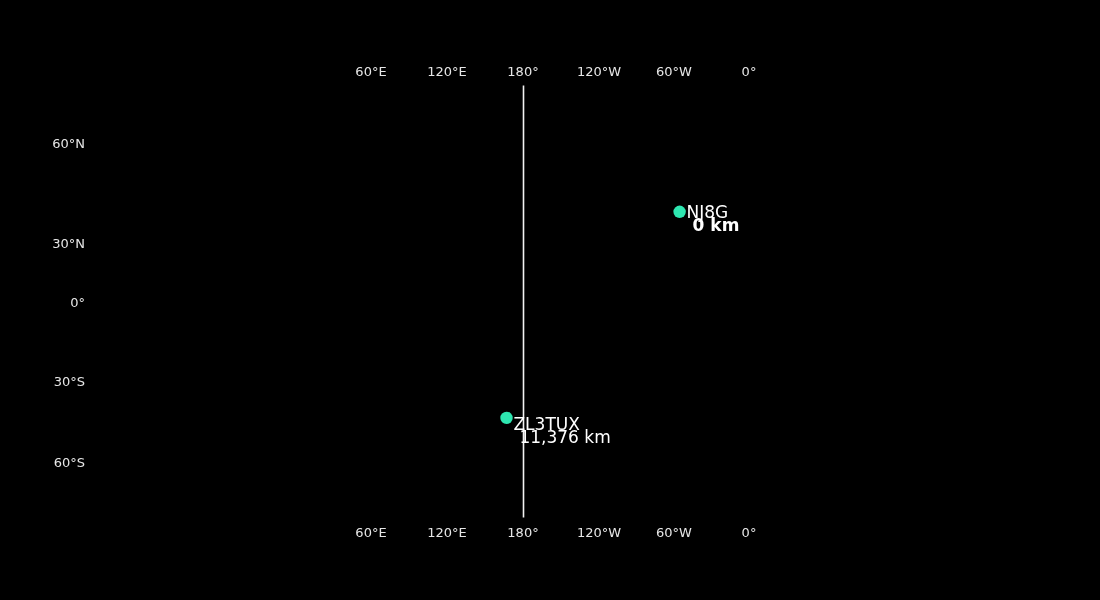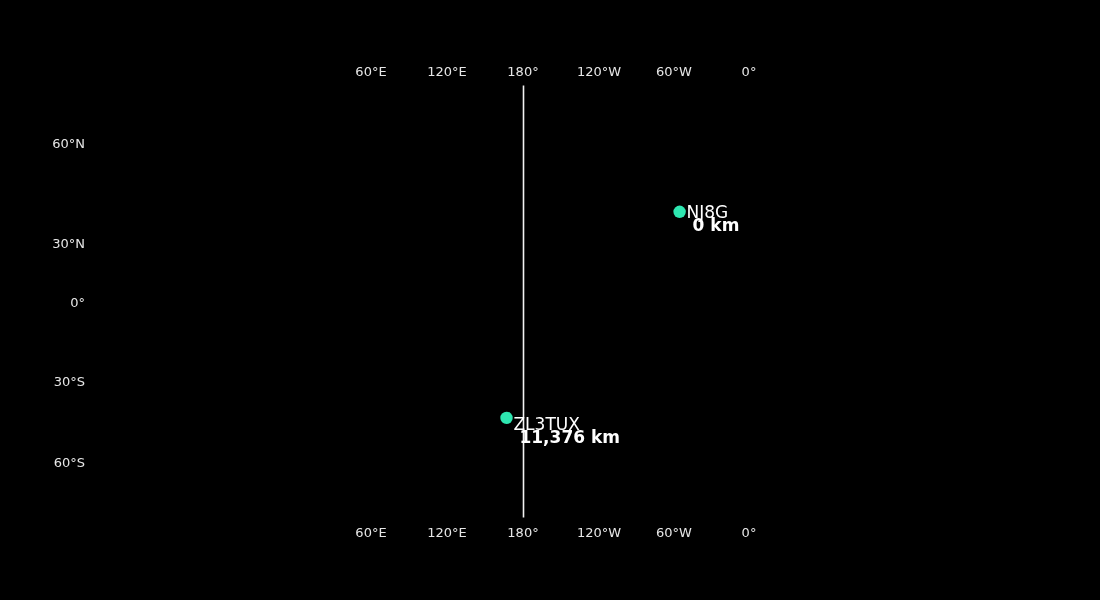--- a/index.html
+++ b/index.html
@@ -95,17 +95,17 @@
       <div class="axlabel left" style="right: 967px; top: 381px; margin-left: 28px;">30°S</div>
       <div class="axlabel left" style="right: 967px; top: 462px;">60°S</div>
     </div>
   <div id="mk-labels">
       <div class="mk-label" style="left: 686.579px; top: 205.774px;">
         <div>NJ8G</div>
         <div style="margin-left: 6px; font-weight: bold;">0 km</div>
       </div>
       <div class="mk-label" style="left: 513.459px; top: 418px;">
         <div>ZL3TUX</div>
-        <div style="margin-left: 6px; font-weight: bold;">11,376 km</div>
+        <div style="margin-left: 6px;">11,376 km</div>
       </div>
     </div>
 
 </div>
 
 </body></html>

